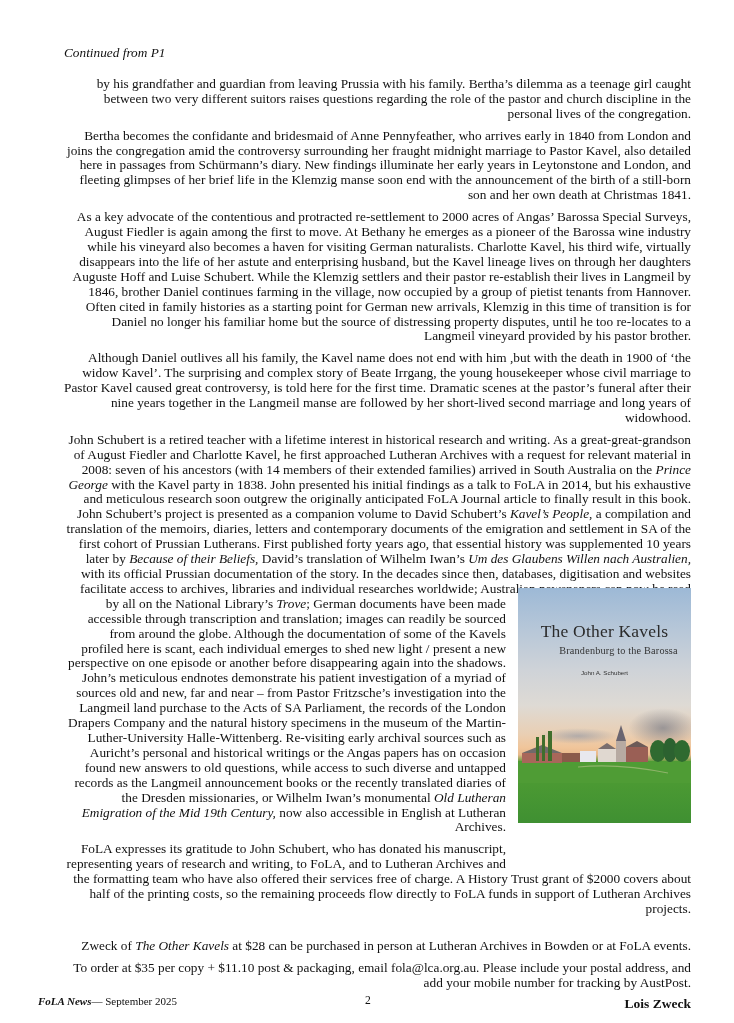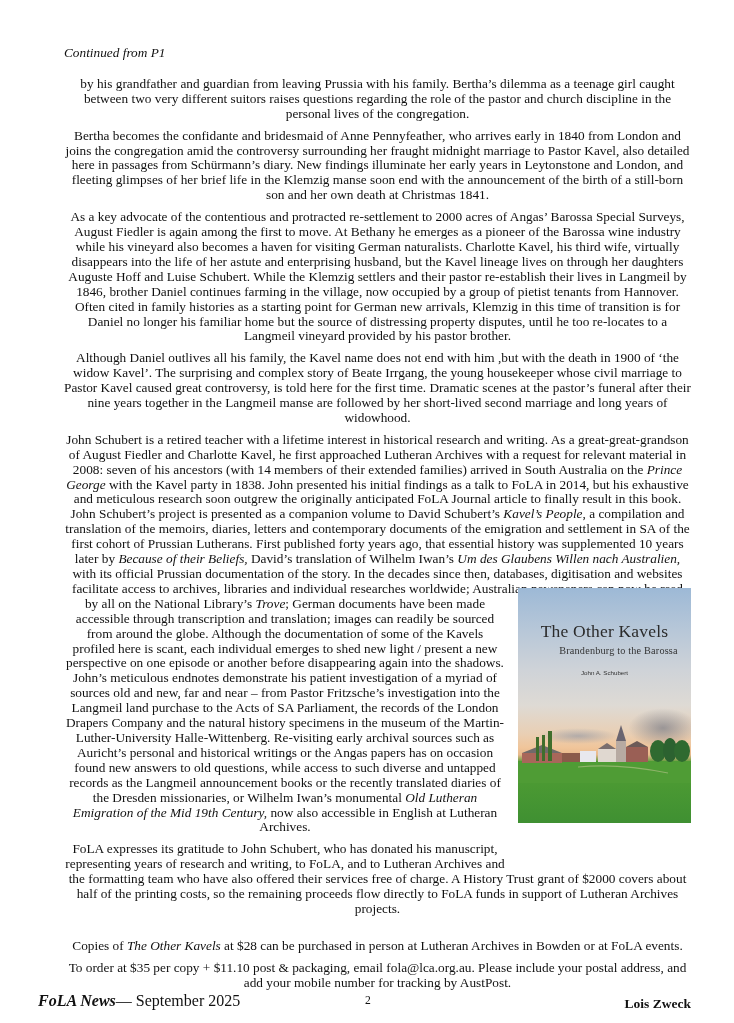--- a/index.html
+++ b/index.html
@@ -3,53 +3,53 @@
 <meta charset="utf-8">
 <style>
   html, body { margin: 0; padding: 0; background: #ffffff; }
   body {
     width: 734px; height: 1023px; position: relative; overflow: hidden;
     font-family: "Liberation Serif", "DejaVu Serif", serif;
     color: #111111; font-size: 13.3px; line-height: 14.9px;
   }
   .page { position: absolute; left: 48px; top: 30px; width: 643px; }
   .continued { font-style: italic; margin: 16px; }
-  p { margin: 0 0 7px 16px; text-align: center; }
+  p { margin: 0 0 7px 16px; text-align: right; }
   p.first { margin-top: 0; }
   i { }
   .cover {
     float: right; width: 173px; height: 235px; margin: 0 0 6px 12px;
     position: relative; overflow: hidden;
     background: linear-gradient(180deg, #9db9d6 0%, #b7c7d8 18%, #cfd3d8 35%, #dedad4 50%, #e9cfb4 62%, #f0c59a 68%, #e8b98c 71%, #5e9a3a 74%, #4c9a33 82%, #3f9032 100%);
   }
   .cover .cloud1 { position: absolute; left: 110px; top: 120px; width: 70px; height: 40px; background: radial-gradient(ellipse at center, rgba(90,100,120,.55), rgba(90,100,120,0) 70%); }
   .cover .cloud2 { position: absolute; left: 20px; top: 140px; width: 80px; height: 16px; background: radial-gradient(ellipse at center, rgba(110,130,160,.45), rgba(110,130,160,0) 70%); }
   .cover-title { position: absolute; left: 0; right: 0; top: 34px; text-align: center; font-size: 17.5px; color: #2b2b2b; letter-spacing: .2px; line-height: 18px; }
   .cover-sub { position: absolute; left: 0; right: 0; top: 56px; text-align: center; font-size: 10.2px; color: #333; letter-spacing: .2px; padding-left: 28px; }
   .cover-author { position: absolute; left: 0; right: 0; top: 78px; text-align: center; font-family: "Liberation Sans", "DejaVu Sans", sans-serif; font-size: 6.2px; color: #333; }
   .village { position: absolute; left: 0; bottom: 40px; width: 173px; height: 60px; }
   .lois { text-align: right; font-weight: bold; margin-top: 2px; font-size: 13.5px; }
-  .footer { position: absolute; top: 994px; left: 38px; font-size: 16px; }
+  .footer { position: absolute; top: 994px; left: 38px; font-size: 11px; }
   .footer .pub { font-weight: bold; font-style: italic; }
   .pagenum { position: absolute; top: 994px; left: 365px; font-size: 11.6px; }
 </style>
 </head>
 <body>
 
 <div class="page">
   <div class="continued">Continued from P1</div>
   <p class="first">by his grandfather and guardian from leaving Prussia with his family. Bertha’s dilemma as a teenage girl caught between two very different suitors raises questions regarding the role of the pastor and church discipline in the personal lives of the congregation.</p>
   <p>Bertha  becomes the confidante and bridesmaid of Anne Pennyfeather, who arrives early in 1840 from London and joins the congregation  amid the controversy surrounding her fraught midnight marriage to Pastor Kavel, also detailed here in passages from Schürmann’s diary. New findings illuminate her early years in Leytonstone and London, and fleeting glimpses of her brief life in the Klemzig manse soon end with the announcement of the birth of a still-born son and her own death at Christmas 1841.</p>
   <p>As a key advocate of the contentious and protracted re-settlement to 2000 acres of Angas’ Barossa Special Surveys, August Fiedler is again among the first to move. At Bethany he emerges as a pioneer of the Barossa wine industry while his vineyard also becomes a haven for visiting German naturalists. Charlotte Kavel, his third wife, virtually disappears into the life of her astute and enterprising husband, but the Kavel lineage lives on through her daughters Auguste Hoff and Luise Schubert. While the Klemzig settlers and their pastor re-establish their lives in Langmeil by 1846, brother Daniel continues farming in the village, now occupied by a group of pietist tenants from Hannover. Often cited in family histories as a starting point for German new arrivals, Klemzig in this time of transition is for Daniel no longer his familiar home but the source of distressing property disputes, until he too re-locates to a Langmeil vineyard provided by his pastor brother.</p>
   <p>Although Daniel outlives all his family, the Kavel name does not end with him ,but with the death in 1900 of ‘the widow Kavel’. The surprising and complex story of Beate Irrgang, the young housekeeper whose civil marriage to Pastor Kavel caused great controversy, is told here for the first time. Dramatic scenes at the pastor’s funeral after their nine years together in the Langmeil manse are followed by her short-lived second marriage and long years of widowhood.</p>
 
   <p style="margin-bottom:7px;"><span>John Schubert is a retired teacher with a lifetime interest in historical research and writing. As a great-great-grandson of August Fiedler and Charlotte Kavel, he first approached Lutheran Archives with a request for relevant material in 2008: seven of his ancestors (with 14 members of their extended families) arrived in South Australia on the </span><i>Prince George</i><span> with the Kavel party in 1838.  John presented his initial findings as a talk to FoLA in 2014, but his exhaustive and meticulous research soon outgrew the originally anticipated FoLA Journal article to finally result in this book. John Schubert’s project is presented as a companion volume to David Schubert’s </span><i>Kavel’s People</i><span>, a compilation and translation of the memoirs, diaries, letters and contemporary documents of the emigration and settlement in SA of the first cohort of Prussian Lutherans. First published forty years ago, that essential history was supplemented 10 years later by  </span><i>Because of their Beliefs,</i><span> David’s translation of Wilhelm Iwan’s </span><i>Um des Glaubens Willen nach Australien,</i><span> with its official Prussian documentation of the story. In the decades since then, databases, digitisation and websites facilitate access to archives, libraries and individual researches worldwide; Australian newspapers can now be read by all on the National Library’s </span><i>Trove</i><span id="p5f-start"></span><span style="float: right; width: 185px; height: 237px; margin-top: 38.0938px;"></span><span class="cover-anchor"></span><span>; German documents have been made accessible through transcription and translation; images can readily be sourced from around the globe. Although the documentation of some of the Kavels profiled here is scant, each individual emerges to shed new light / present a new perspective on one episode or another before disappearing again into the shadows. John’s meticulous endnotes demonstrate his patient investigation of a myriad of sources old and new, far and near – from Pastor Fritzsche’s investigation into the Langmeil land purchase to the Acts of SA Parliament, the records of the London Drapers Company and the natural history specimens in the museum of the Martin-Luther-University Halle-Wittenberg. Re-visiting early archival sources such as Auricht’s personal and historical writings or the Angas papers has on occasion found new answers to old questions, while access to such diverse and untapped records as the Langmeil announcement books or the recently translated diaries of the Dresden missionaries, or Wilhelm Iwan’s monumental </span><i>Old Lutheran Emigration of the Mid 19th Century,</i><span> now also accessible in English at Lutheran Archives.</span></p>
 
   <p>FoLA expresses its gratitude to John Schubert, who has donated his manuscript, representing years of research and writing, to FoLA, and to Lutheran Archives and the formatting team who have also offered their services free of charge. A History Trust grant of $2000 covers about half of the printing costs, so the remaining proceeds flow directly to  FoLA funds in support of Lutheran Archives projects.</p>
-  <p><br><span>Copies of </span><i>The Other Kavels</i><span> at $28 can be purchased in person at Lutheran Archives in Bowden or at FoLA events.</span></p>
+  <p><br><span>Zweck of </span><i>The Other Kavels</i><span> at $28 can be purchased in person at Lutheran Archives in Bowden or at FoLA events.</span></p>
   <p>To order at $35 per copy + $11.10 post &amp; packaging, email fola@lca.org.au. Please include your postal address, and add your mobile number for tracking by AustPost.</p>
   <div class="lois">Lois Zweck</div>
 </div>
 
 <div class="cover" id="cover" style="position:absolute; left:518px; top:588px; float:none; margin:0;">
   <div class="cloud1"></div>
   <div class="cloud2"></div>
   <div class="cover-title">The Other Kavels</div>
   <div class="cover-sub">Brandenburg to the Barossa</div>
   <div class="cover-author">John A. Schubert</div>

